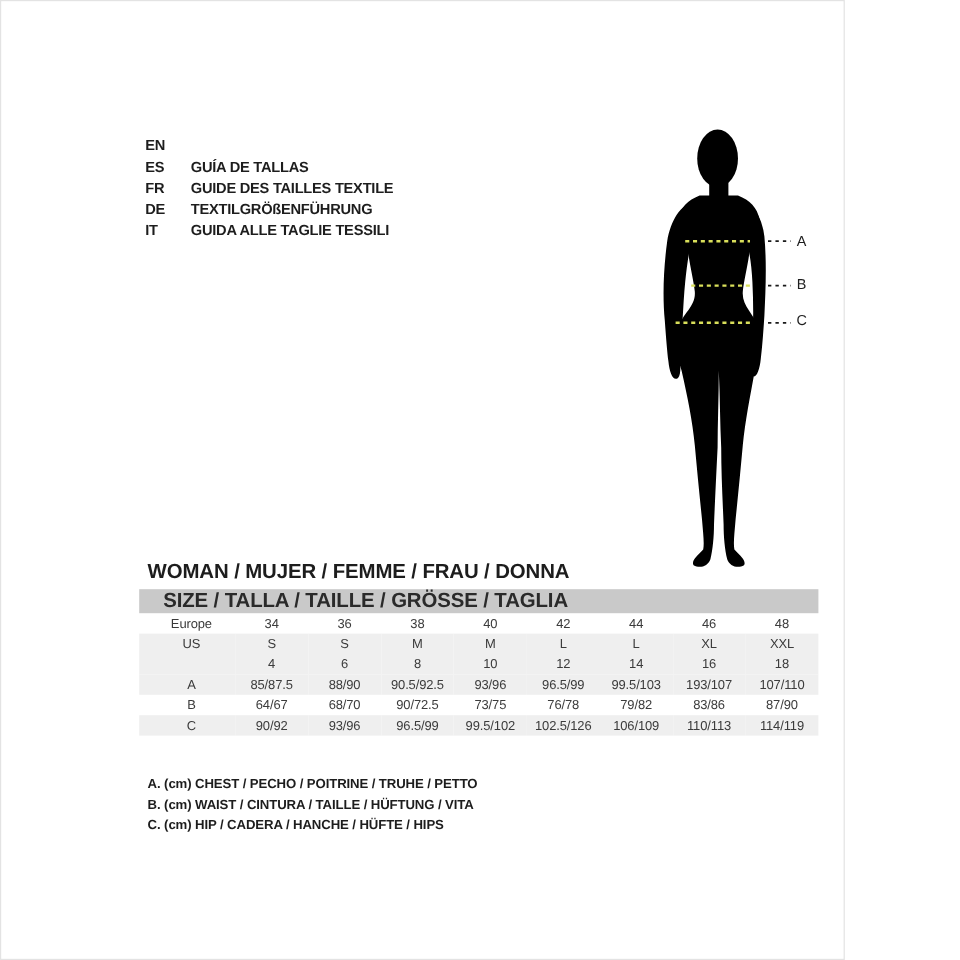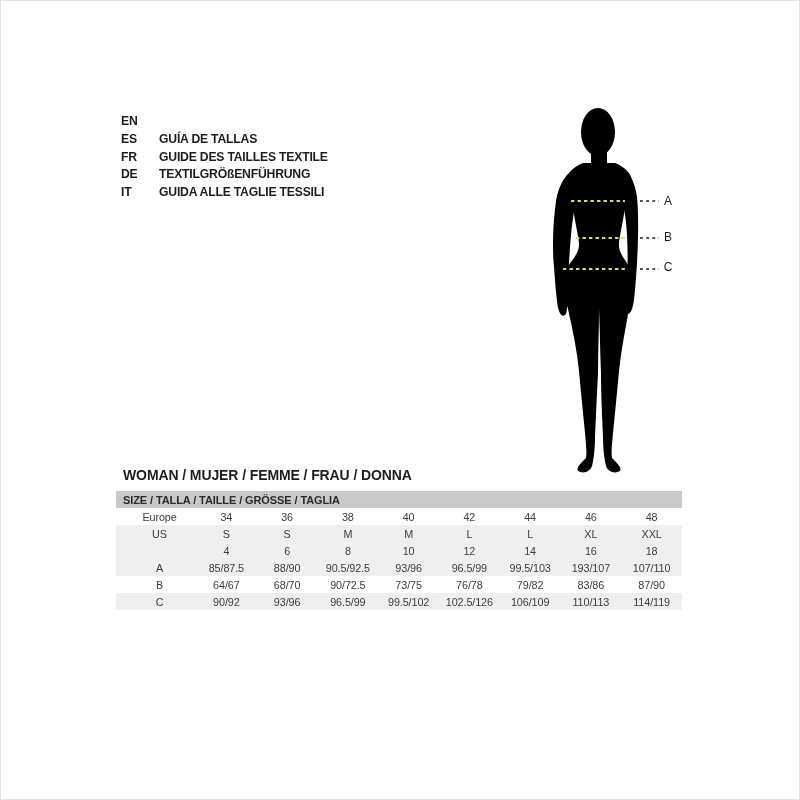--- a/index.html
+++ b/index.html
@@ -2,48 +2,48 @@
 <html style="--page-bg: #ffffff; --frame-border: #e3e3e3; --text-primary: #1d1d1d; --table-value-text: #3c3c3c; --header-bar-bg: #c9c9c9; --row-shaded-bg: #efefef; --silhouette: #000000; --body-dash: #d9df5a; --pointer-dash: #1a1a1a;"><head>
 <meta charset="utf-8">
 <style>
   :root{
     --page-bg:#ffffff; --frame-border:#e3e3e3; --text-primary:#1d1d1d;
     --table-value-text:#3c3c3c; --header-bar-bg:#c9c9c9; --row-shaded-bg:#efefef;
     --silhouette:#000000; --body-dash:#d9df5a; --pointer-dash:#1a1a1a;
   }
   html,body{margin:0;padding:0;}
   body{font-family:"Liberation Sans",sans-serif;background:#fff;}
-  .canvas{position:relative;width:800px;height:800px;background:var(--page-bg);
+  .canvas{position:relative;width:704px;height:800px;background:var(--page-bg);
     border:1px solid var(--frame-border);box-sizing:border-box;overflow:hidden;}
 
   
   .lang-list{position:absolute;left:120px;top:112px;}
   .lang-row{display:grid;grid-template-columns:38px auto;line-height:17.8px;}
   .lang-code,.lang-label{font-size:12.2px;font-weight:700;color:var(--text-primary);
     letter-spacing:-0.2px;white-space:nowrap;}
 
   
   .figure-wrap{position:absolute;left:520px;top:100px;width:180px;height:380px;}
   .figure-wrap svg{position:absolute;left:0;top:0;}
   .measure-label{position:absolute;left:138px;width:18px;text-align:center;
     font-size:12px;color:var(--text-primary);}
   .measure-label:nth-of-type(1){top:93px;}
   .measure-label:nth-of-type(2){top:129px;}
   .measure-label:nth-of-type(3){top:159px;}
 
   
-  .table-title{position:absolute;left:122px;top:466px;font-size:14px;font-weight:700;
+  .table-title{position:absolute;left:122px;top:466px;font-size:17px;font-weight:700;
     color:var(--text-primary);letter-spacing:-0.1px;}
   table.size-table{position:absolute;left:115px;top:490px;width:566px;
     border-collapse:collapse;table-layout:fixed;}
   table.size-table col.lblcol{width:80px;}
   table.size-table td{height:17px;padding:0;font-size:10.8px;color:var(--table-value-text);
     text-align:center;vertical-align:middle;letter-spacing:-0.1px;white-space:nowrap;}
   table.size-table td.hdr{background:var(--header-bar-bg);color:#2a2a2a;font-weight:700;
-    font-size:11px;text-align:left;padding-left:7px;letter-spacing:-0.1px;}
+    font-size:17px;text-align:left;padding-left:20px;letter-spacing:-0.1px;}
   table.size-table td.lbl{text-align:center;padding-left:7px;color:#3a3a3a;}
   table.size-table tr.shaded td{background:var(--row-shaded-bg);}
 
   
   .legend{position:absolute;left:122px;top:645px;}
   .legend-line{font-size:11px;font-weight:700;color:var(--text-primary);
     line-height:16.8px;letter-spacing:-0.1px;white-space:nowrap;}
 </style>
 </head>
 <body>
@@ -222,14 +222,19 @@
           <td>96.5/99</td>
           <td>99.5/102</td>
           <td>102.5/126</td>
           <td>106/109</td>
           <td>110/113</td>
           <td>114/119</td>
         </tr>
       </tbody>
   </table>
 
+  <div class="legend">
+      <div class="legend-line">A. (cm) CHEST / PECHO / POITRINE / TRUHE / PETTO</div>
+      <div class="legend-line">B. (cm) WAIST / CINTURA / TAILLE / HÜFTUNG / VITA</div>
+      <div class="legend-line">C. (cm) HIP / CADERA / HANCHE / HÜFTE / HIPS</div>
+    </div>
 
 </div>
 
 </body></html>

